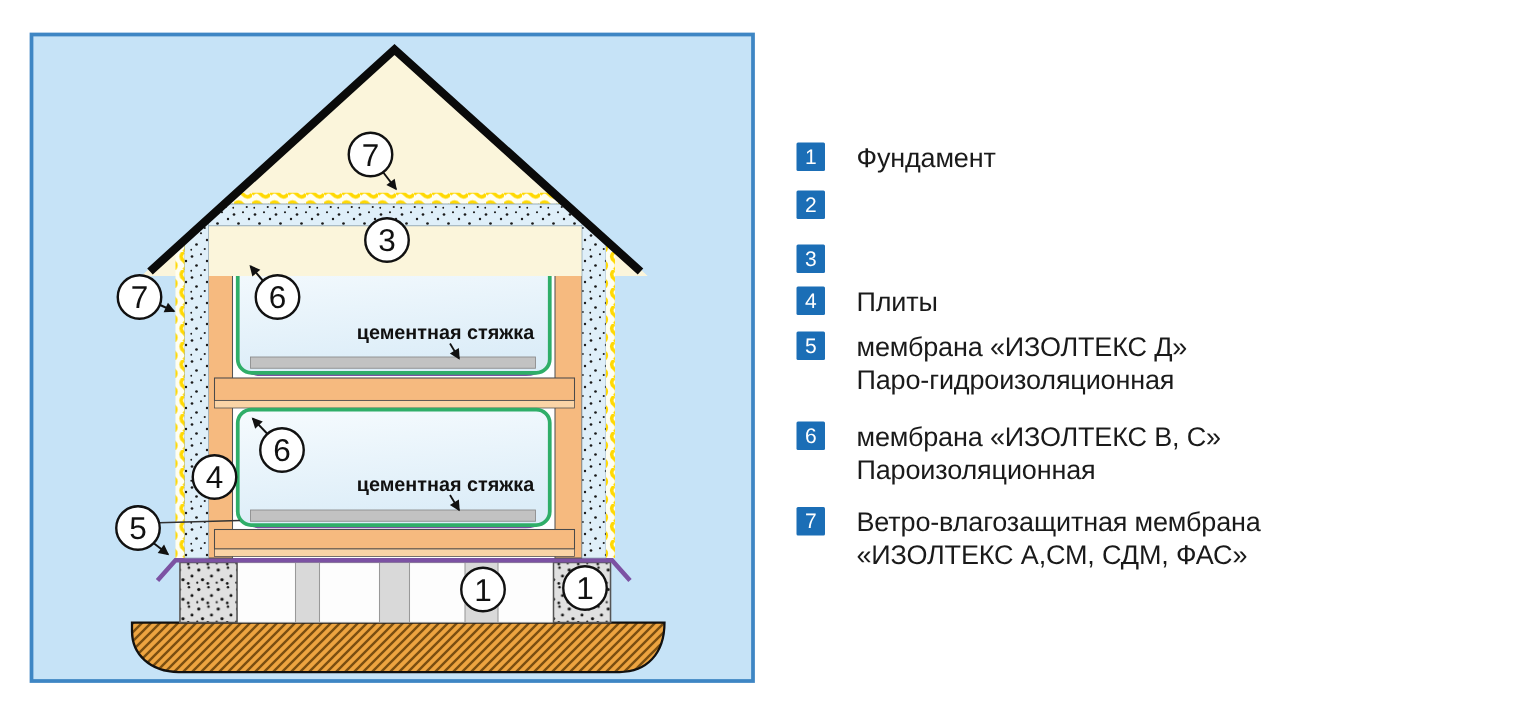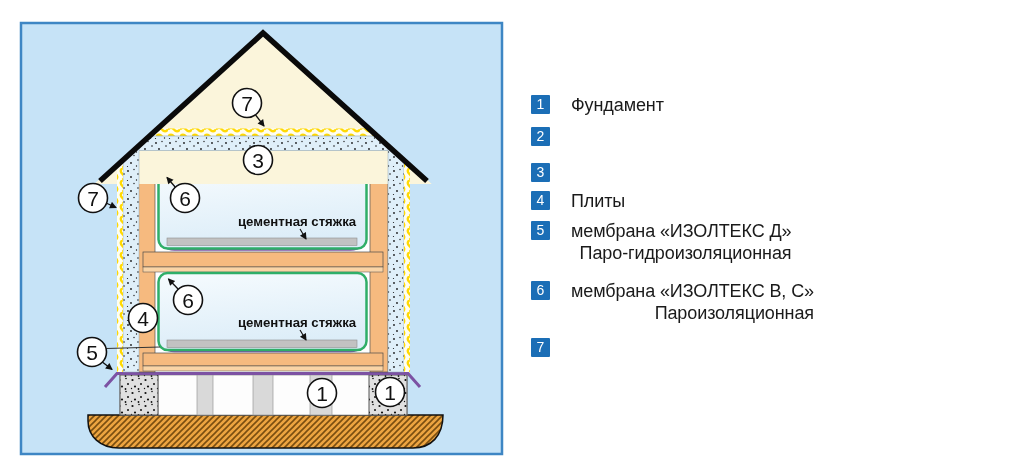--- a/index.html
+++ b/index.html
@@ -12,21 +12,21 @@
     position:absolute;left:531px;top:94px;width:478px;
     color:#1a1a1a;font-size:18px;
   }
   .lrow{display:flex;align-items:flex-start;}
   .lsq{
     flex:0 0 auto;width:19px;height:19px;margin-top:1px;margin-right:21px;
     background:#1B6EB6;color:#ffffff;font-size:14px;line-height:19px;
     text-align:center;border-radius:1px;
   }
   .ltxt{line-height:22px;letter-spacing:-0.1px;}
-  .lline{display:block;text-align:right;}
+  .lline{display:block;}
   .mb10{margin-bottom:10px}.mb16{margin-bottom:16px}.mb8{margin-bottom:8px}.mb13{margin-bottom:13px}
   text{font-family:"Liberation Sans", sans-serif;}
   .callout-num{font-size:21px;fill:#111111;}
   .cement-label{font-size:13.2px;font-weight:700;fill:#111111;}
 </style>
 </head>
 <body>
 
 <div class="stage">
 
@@ -215,16 +215,20 @@
     </div>
     <div class="lrow mb13">
       <span class="lsq">6</span>
       <div class="ltxt">
         <span class="lline">мембрана «ИЗОЛТЕКС В, С»</span>
         <span class="lline">Пароизоляционная</span>
       </div>
     </div>
     <div class="lrow">
       <span class="lsq">7</span>
+      <div class="ltxt">
+        <span class="lline">Ветро-влагозащитная мембрана</span>
+        <span class="lline">«ИЗОЛТЕКС А,СМ, СДМ, ФАС»</span>
+      </div>
     </div>
   </div>
 
 </div>
 
 </body></html>

